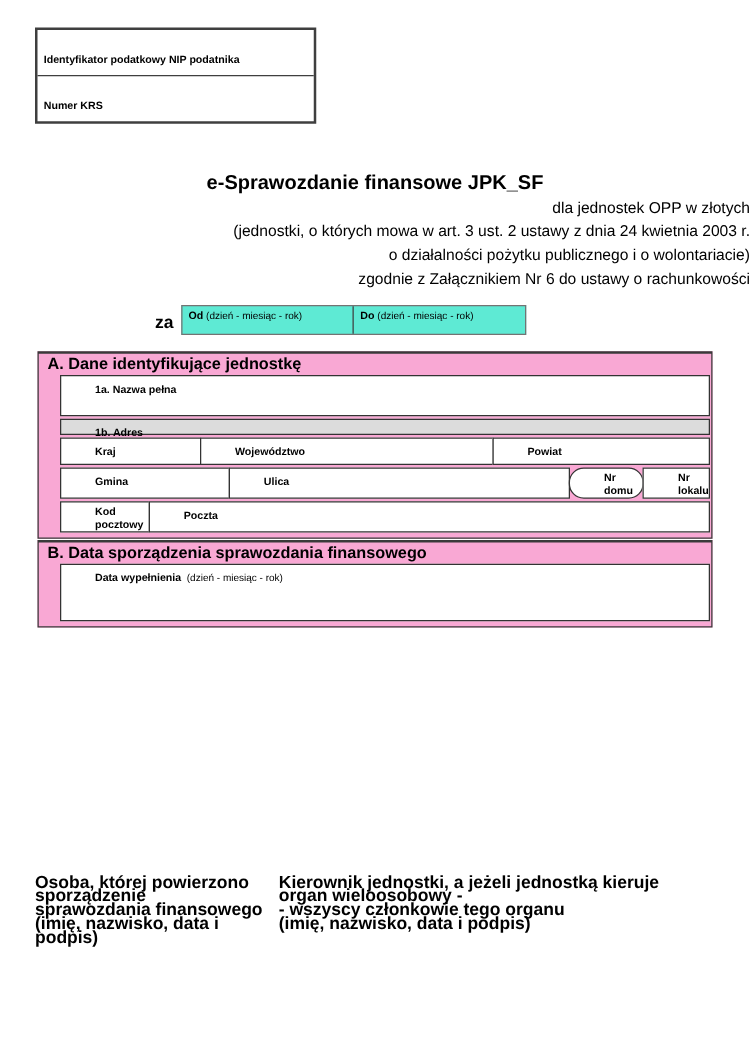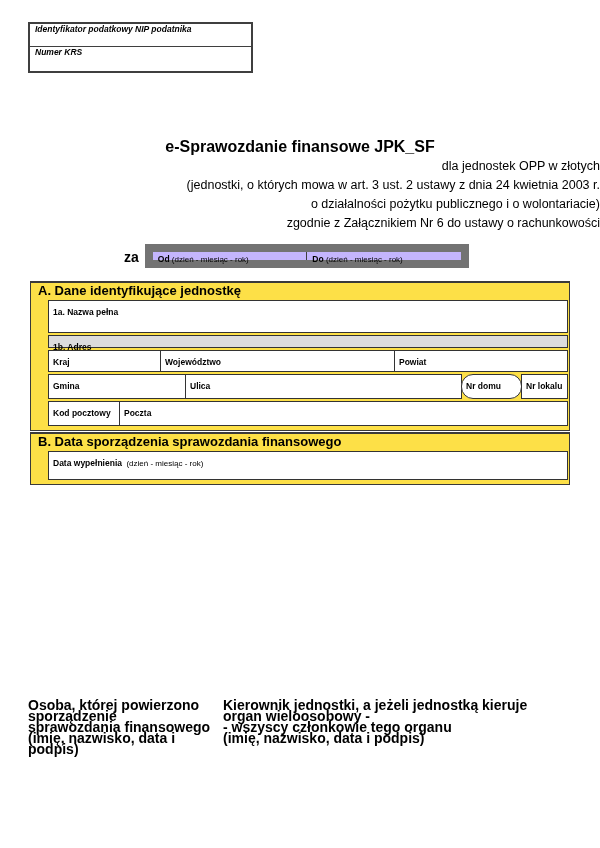--- a/index.html
+++ b/index.html
@@ -3,66 +3,66 @@
 <meta charset="utf-8">
 <style>
   html,body { margin:0; padding:0; background:#fff; }
   body { width:600px; height:848px; position:relative; overflow:hidden;
          font-family:"Liberation Sans","DejaVu Sans",sans-serif; color:#000;
          -webkit-font-smoothing:antialiased; }
 
   
   .nip-box { position:absolute; left:28px; top:22px; width:225px;
              border:2px solid #3f3f3f; background:#fff; box-sizing:border-box; }
-  .nip-row { height:22px; padding:0 5px; font-size:8.5px; font-weight:bold; box-sizing:border-box;font-style:italic; }
+  .nip-row { height:22px; padding:18px 5px; font-size:8.5px; font-weight:bold; box-sizing:border-box; }
   .nip-row + .nip-row { border-top:1.5px solid #3f3f3f; height:25px; }
 
   
   .title-block { position:absolute; top:136px; left:0; width:600px; text-align:center; }
   .title-main { font-size:16px; font-weight:bold; line-height:21px; }
   .title-sub  { font-size:12.5px; line-height:19px;text-align:right; }
 
   
   .period { position:absolute; top:244px; left:124px; display:flex; align-items:flex-start; }
   .za { font-size:14px; font-weight:bold; margin:5px 6px 0 0; }
-  .period-box { display:flex; width:324px; height:24px; border:8px solid #737373;
-                background:#c4b5fd; box-sizing:border-box; }
+  .period-box { display:flex; width:276px; height:24px; border:1px solid #737373;
+                background:#5eead4; box-sizing:border-box; }
   .period-cell { flex:1; padding:2px 5px; font-size:8px; box-sizing:border-box; }
   .period-cell + .period-cell { border-left:1.5px solid #3f3f3f; }
   .b { font-weight:bold; font-size:8.5px; }
 
   
-  .section { position:absolute; left:30px; width:540px; background:#fde047;
+  .section { position:absolute; left:30px; width:540px; background:#f9a8d4;
              border:1px solid #3a3a3a; border-top-width:2px; box-sizing:border-box; }
   #section-a { top:281px; }
   #section-b { top:432px; }
   .section-header { font-size:13px; font-weight:bold; line-height:14px; padding:1px 0 2px 7px; }
   .section-content { margin:0 1px 0 17px; padding-bottom:4px;
                      display:flex; flex-direction:column; gap:2px; }
 
   .fbox { background:#fff; border:1px solid #333; box-sizing:border-box; }
-  .flabel { display:inline-block; font-size:8.5px; font-weight:bold; padding:2px 0 0 4px; }
+  .flabel { display:inline-block; font-size:8.5px; font-weight:bold; padding:2px 0 0 4px;margin-left:23px; }
   .fhint  { font-size:8px; font-weight:normal; }
 
   #box-1a { height:33px; }
   #bar-1b { height:13px; background:#dcdcdc; }
   #bar-1b .flabel { padding-top:1px; }
 
   .frow { display:flex; }
   .frow .fbox { margin-left:-1px; }
   .frow .fbox:first-child { margin-left:0; }
   .frow-1 .fbox { height:22px; }
   .frow-2 .fbox { height:25px; }
   .frow-3 .fbox { height:25px; }
 
   .w-kraj { width:113px; } .w-woj { width:235px; } .grow { flex:1; }
   .w-gmina { width:138px; } .w-ulica { width:277px; } .w-nrdomu { width:61px;border-radius:12px; }
   .w-miejsc { width:221px; } .w-kod { width:72px; }
 
-  #box-data { height:29px; }
+  #box-data { height:46px; }
 
   
   .sig-block { position:absolute; top:700px; font-size:14px; font-weight:bold; line-height:11px; }
   #sig-left  { left:28px;  width:195px; }
   #sig-right { left:223px; width:335px; }
 </style>
 </head>
 <body>
 
 <div class="nip-box">

